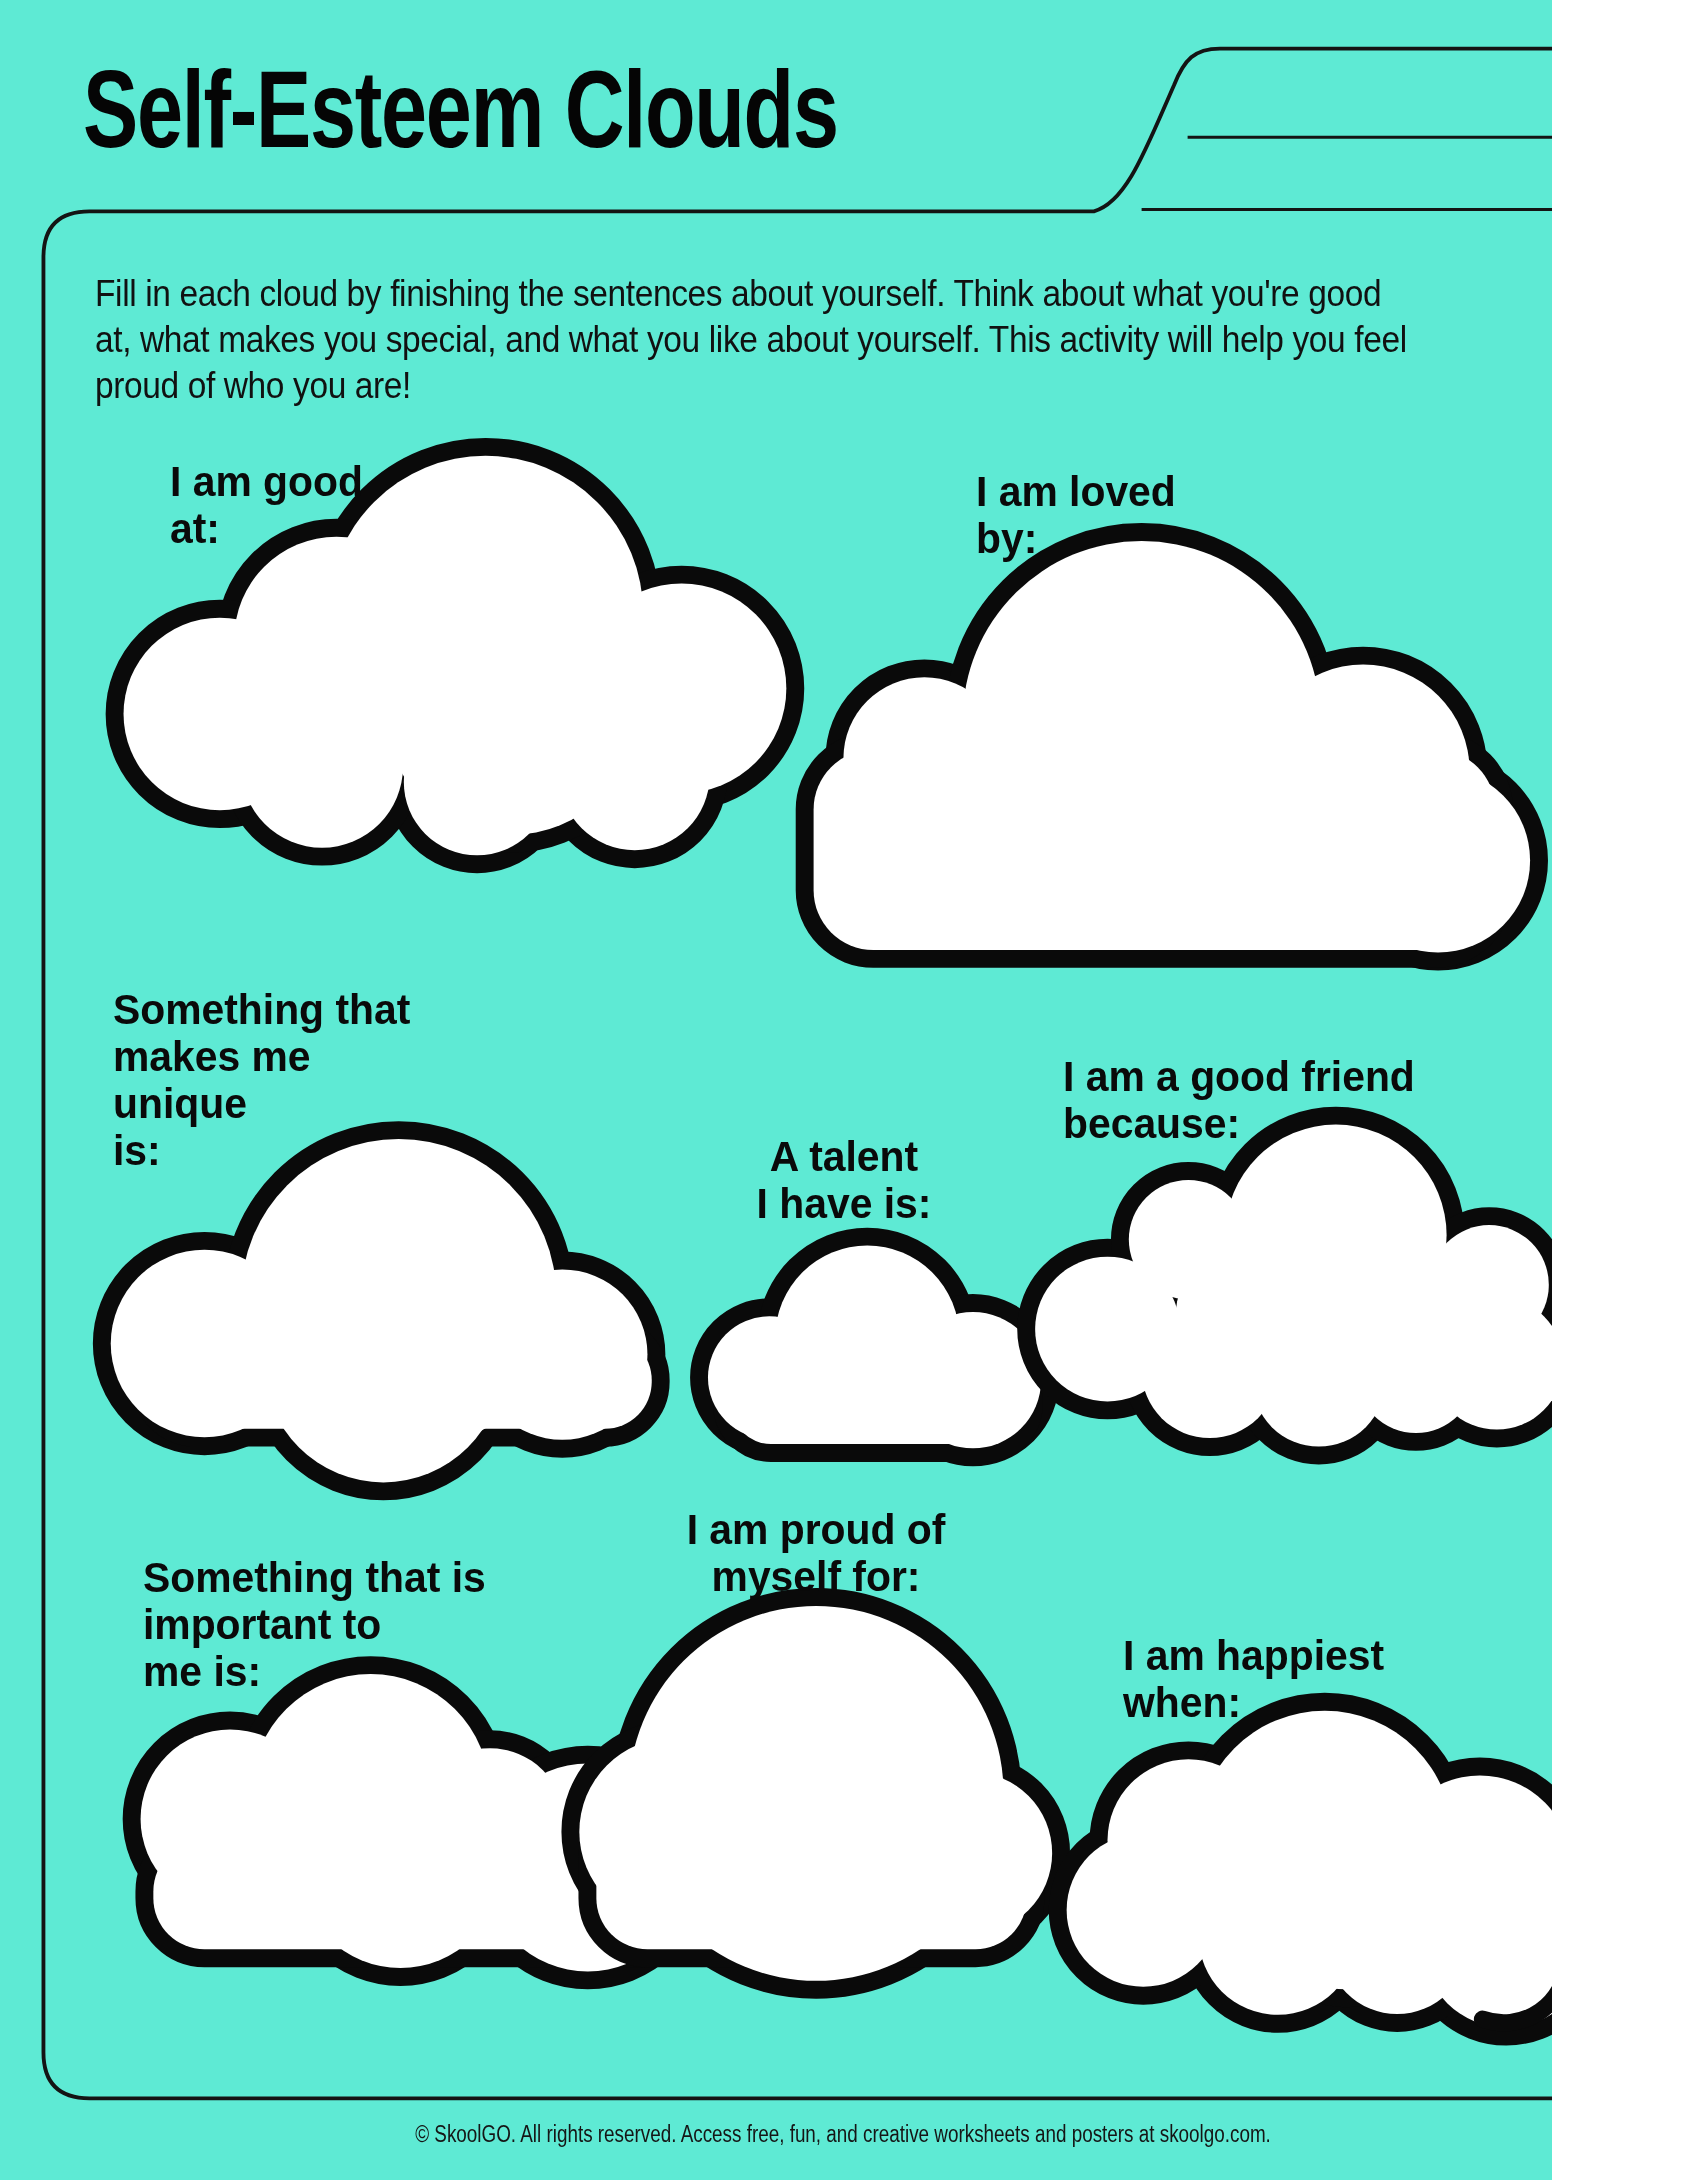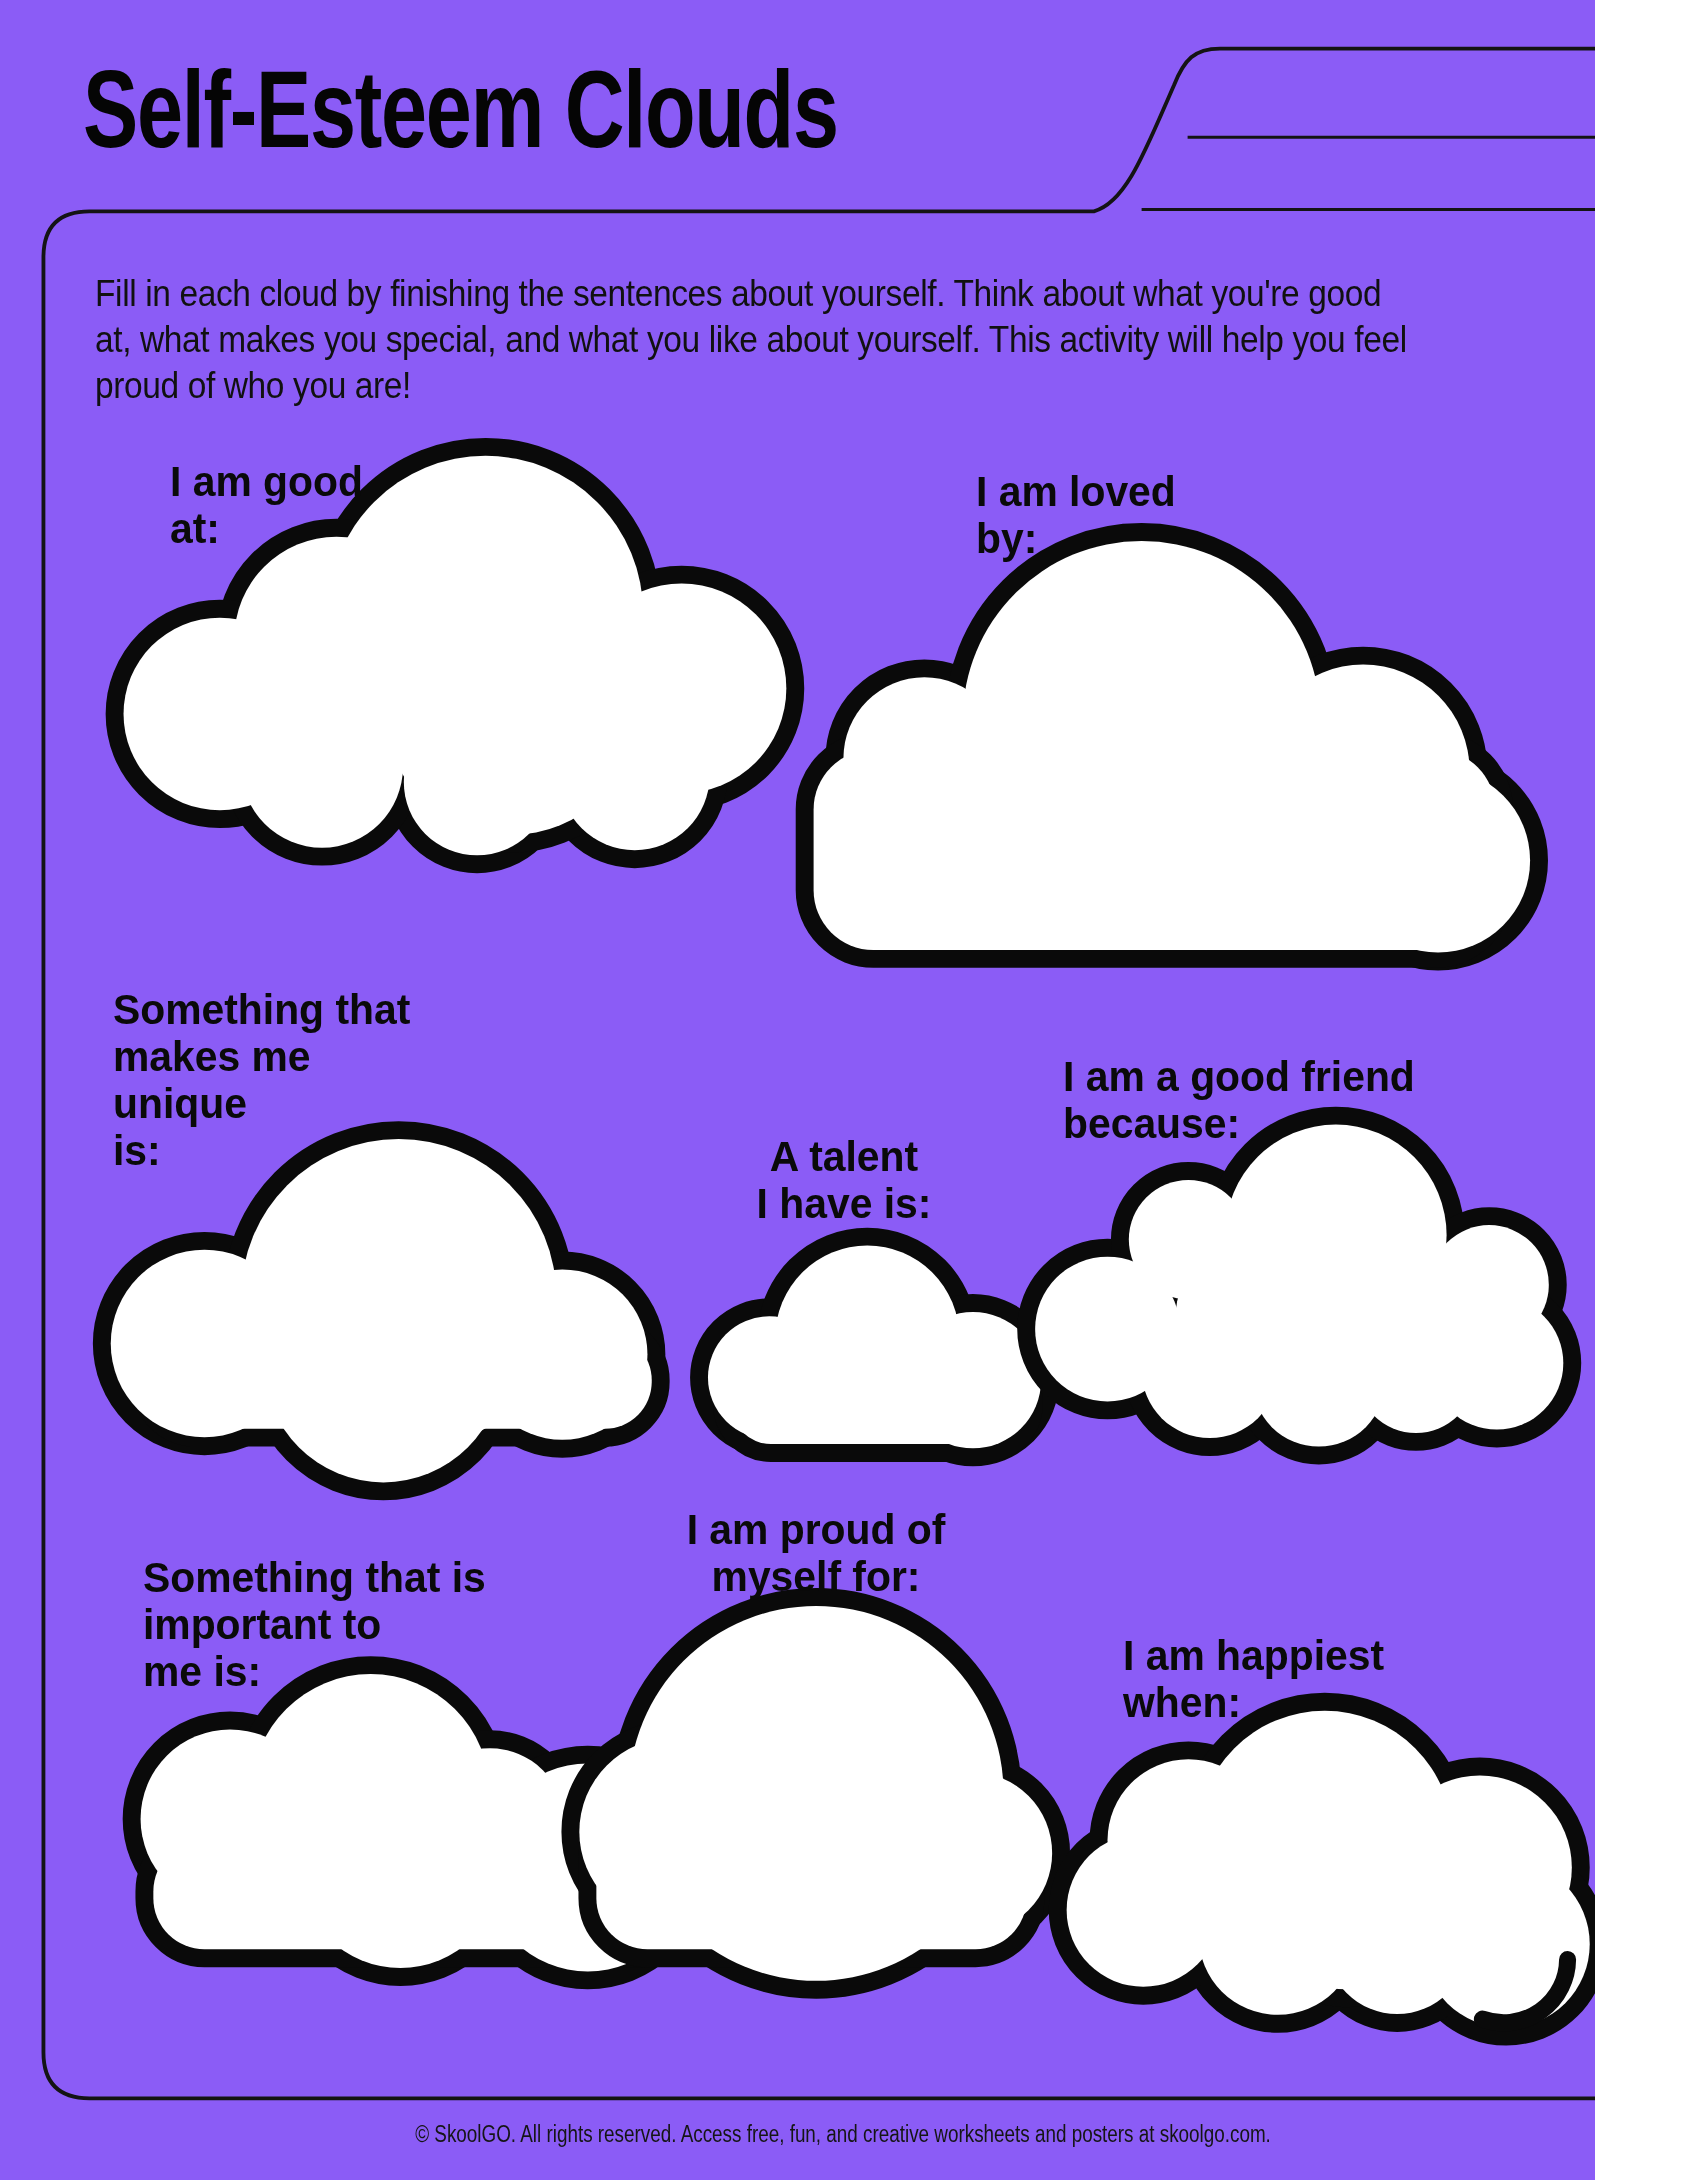--- a/index.html
+++ b/index.html
@@ -1,24 +1,23 @@
 <!DOCTYPE html>
 <html style="font-size:13.6px"><head>
 <meta charset="utf-8">
 <style>
   html, body { margin: 0; padding: 0; background: #ffffff; }
   .page {
     position: relative;
     width: 1552px;
     height: 2181px;
-    background: #8b5cf6;
+    background: #5eead4;
     font-family: "Liberation Sans", "DejaVu Sans", sans-serif;
     color: #0d0d0d;
     overflow: hidden;
-    padding-left: 43px;
   }
   .linework {
     position: absolute;
     inset: 0;
     width: 1686px;
     height: 2181px;
   }
   .title {
     position: absolute;
     left: 83px;

